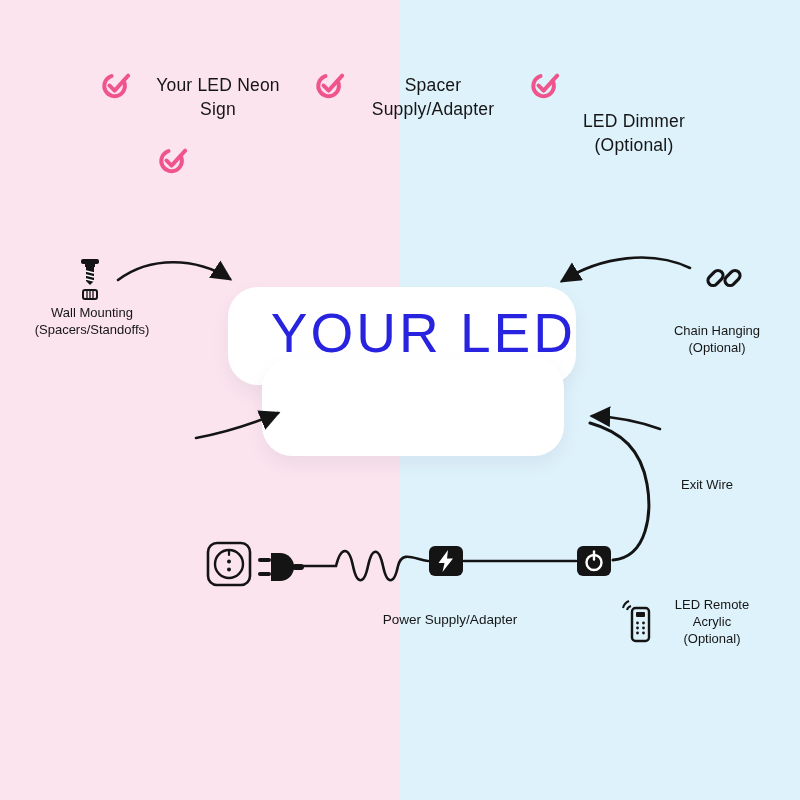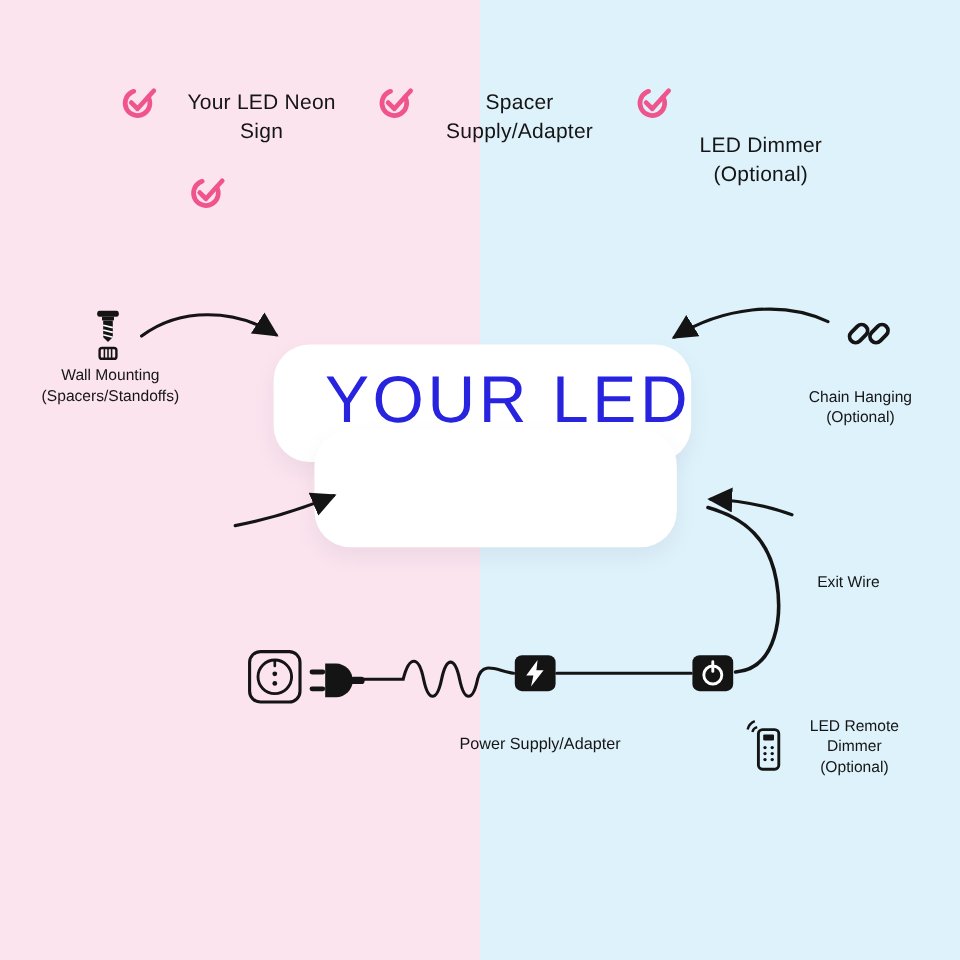--- a/index.html
+++ b/index.html
@@ -152,21 +152,21 @@
       <rect x="16" y="14" width="9" height="5" rx="1" fill="#141414"></rect>
       <circle cx="17.5" cy="25" r="1.4" fill="#141414"></circle>
         <circle cx="23.5" cy="25" r="1.4" fill="#141414"></circle>
       <circle cx="17.5" cy="30" r="1.4" fill="#141414"></circle>
         <circle cx="23.5" cy="30" r="1.4" fill="#141414"></circle>
       <circle cx="17.5" cy="35" r="1.4" fill="#141414"></circle>
         <circle cx="23.5" cy="35" r="1.4" fill="#141414"></circle>
     </svg>
   </span>
   <div class="callout prelines" style="left:650px;top:596px;width:124px;">LED Remote
-Dimmer
+Acrylic
 (Optional)</div>
 
   <svg class="overlay" width="800" height="800" viewBox="0 0 800 800">
     <defs>
       <marker id="ah" markerWidth="9" markerHeight="9" refX="7" refY="4" orient="auto">
         <path d="M0,0 L8,4 L0,8 z" fill="#141414"></path>
       </marker>
     </defs>
     <path d="M 118 280 C 150 256, 196 257, 230 279" fill="none" stroke="#141414" stroke-width="2.6" stroke-linecap="round" marker-end="url(#ah)"></path>
     <path d="M 690 268 C 652 250, 602 256, 562 281" fill="none" stroke="#141414" stroke-width="2.6" stroke-linecap="round" marker-end="url(#ah)"></path>

